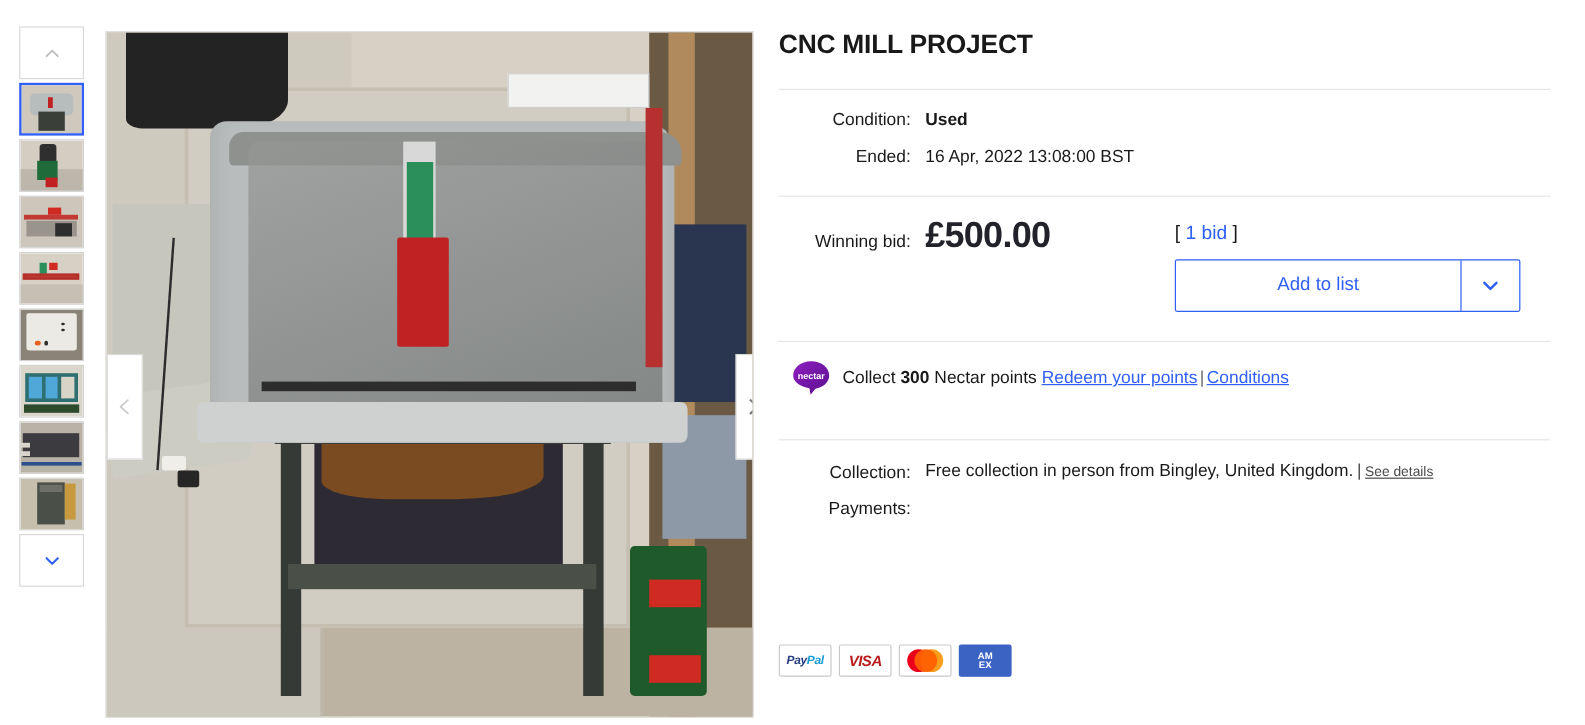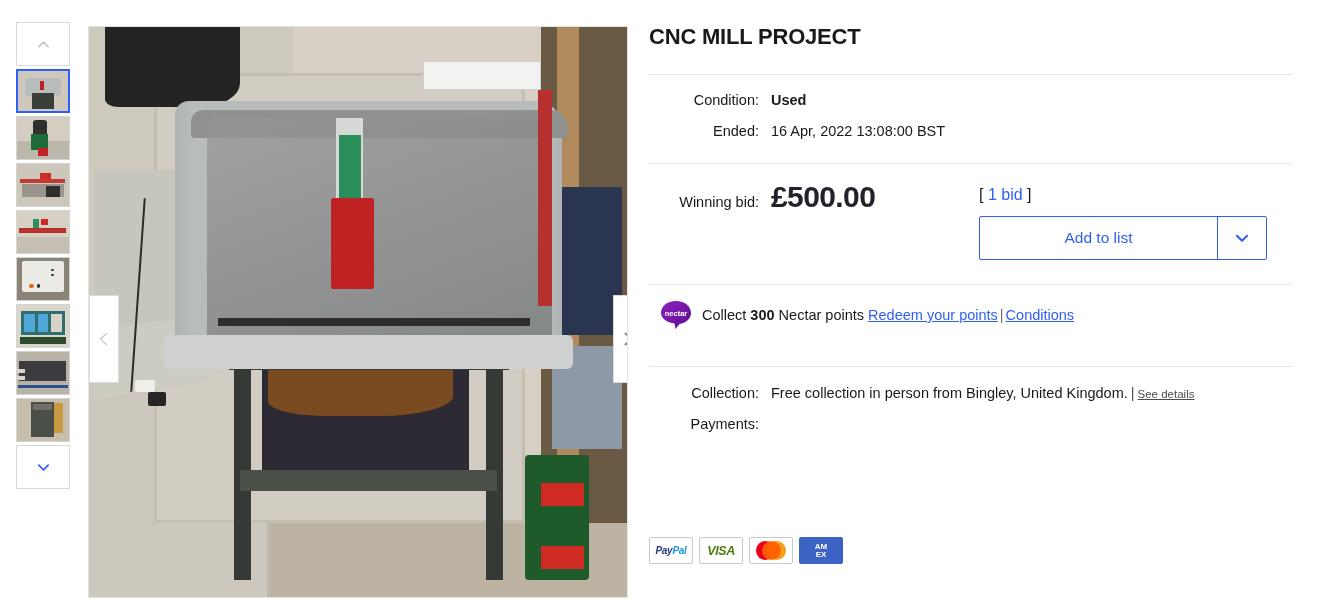--- a/index.html
+++ b/index.html
@@ -92,21 +92,21 @@
   .title {
     font-size: 22px;
     font-weight: bold;
     letter-spacing: -0.2px;
     color: #191919;
     margin: 0 0 0 0;
     line-height: 30px;
   }
   .rule-full { height: 1px; background: #e5e5e5; margin: 22px 0 0 0; }
 
-  .kv { display: flex; font-size: 14.5px; line-height: 22px; }
+  .kv { display: flex; font-size: 14.5px; line-height: 22px; align-items: flex-end; }
   .kv .k {
     width: 122px; text-align: right; color: #191919;
     flex: 0 0 122px; padding-right: 12px; box-sizing: border-box;
   }
   .kv .v { color: #191919; }
   .kv .v.bold { font-weight: bold; }
 
   .bidrow { display: flex; align-items: flex-start; margin-top: 16px; }
   .bid-left { display: flex; align-items: baseline; flex: 0 0 330px; }
   .bid-label {
@@ -161,21 +161,21 @@
   .paycards { display: flex; gap: 6px; align-items: center; padding-top: 3px; }
   .card {
     width: 44px; height: 27px; border: 1px solid #c9c9c9;
     box-sizing: border-box; border-radius: 2px; background: #fff;
     display: flex; align-items: center; justify-content: center;
     overflow: hidden;
   }
   .card.amex { background: #3a63c4; border-color: #3a63c4; }
   .pp { font-size: 10px; font-weight: bold; font-style: italic; letter-spacing: -0.3px; }
   .pp .a { color: #253b80; } .pp .b { color: #179bd7; }
-  .visa { color: #4d7c0f; font-size: 12.5px; font-weight: bold; font-style: italic; letter-spacing: -0.4px; }
+  .visa { color: #b91c1c; font-size: 12.5px; font-weight: bold; font-style: italic; letter-spacing: -0.4px; }
   .mc { position: relative; width: 30px; height: 19px; }
   .mc i { position: absolute; top: 0; width: 19px; height: 19px; border-radius: 50%; display:block; }
   .mc .r { left: 0; background: #eb001b; }
   .mc .y { right: 0; background: #f79e1b; }
   .mc .o { left: 5.5px; width: 19px; background: #ff5f00; opacity: .92; }
   .amex-txt { color: #fff; font-size: 8px; font-weight: bold; line-height: 8px; text-align: center; }
 
   
   .wall { position:absolute; inset:0; background:#d8d0c4; }
   .wall2 { position:absolute; left:0; top:0; width:38%; height:100%; background:#cfcabe; }

